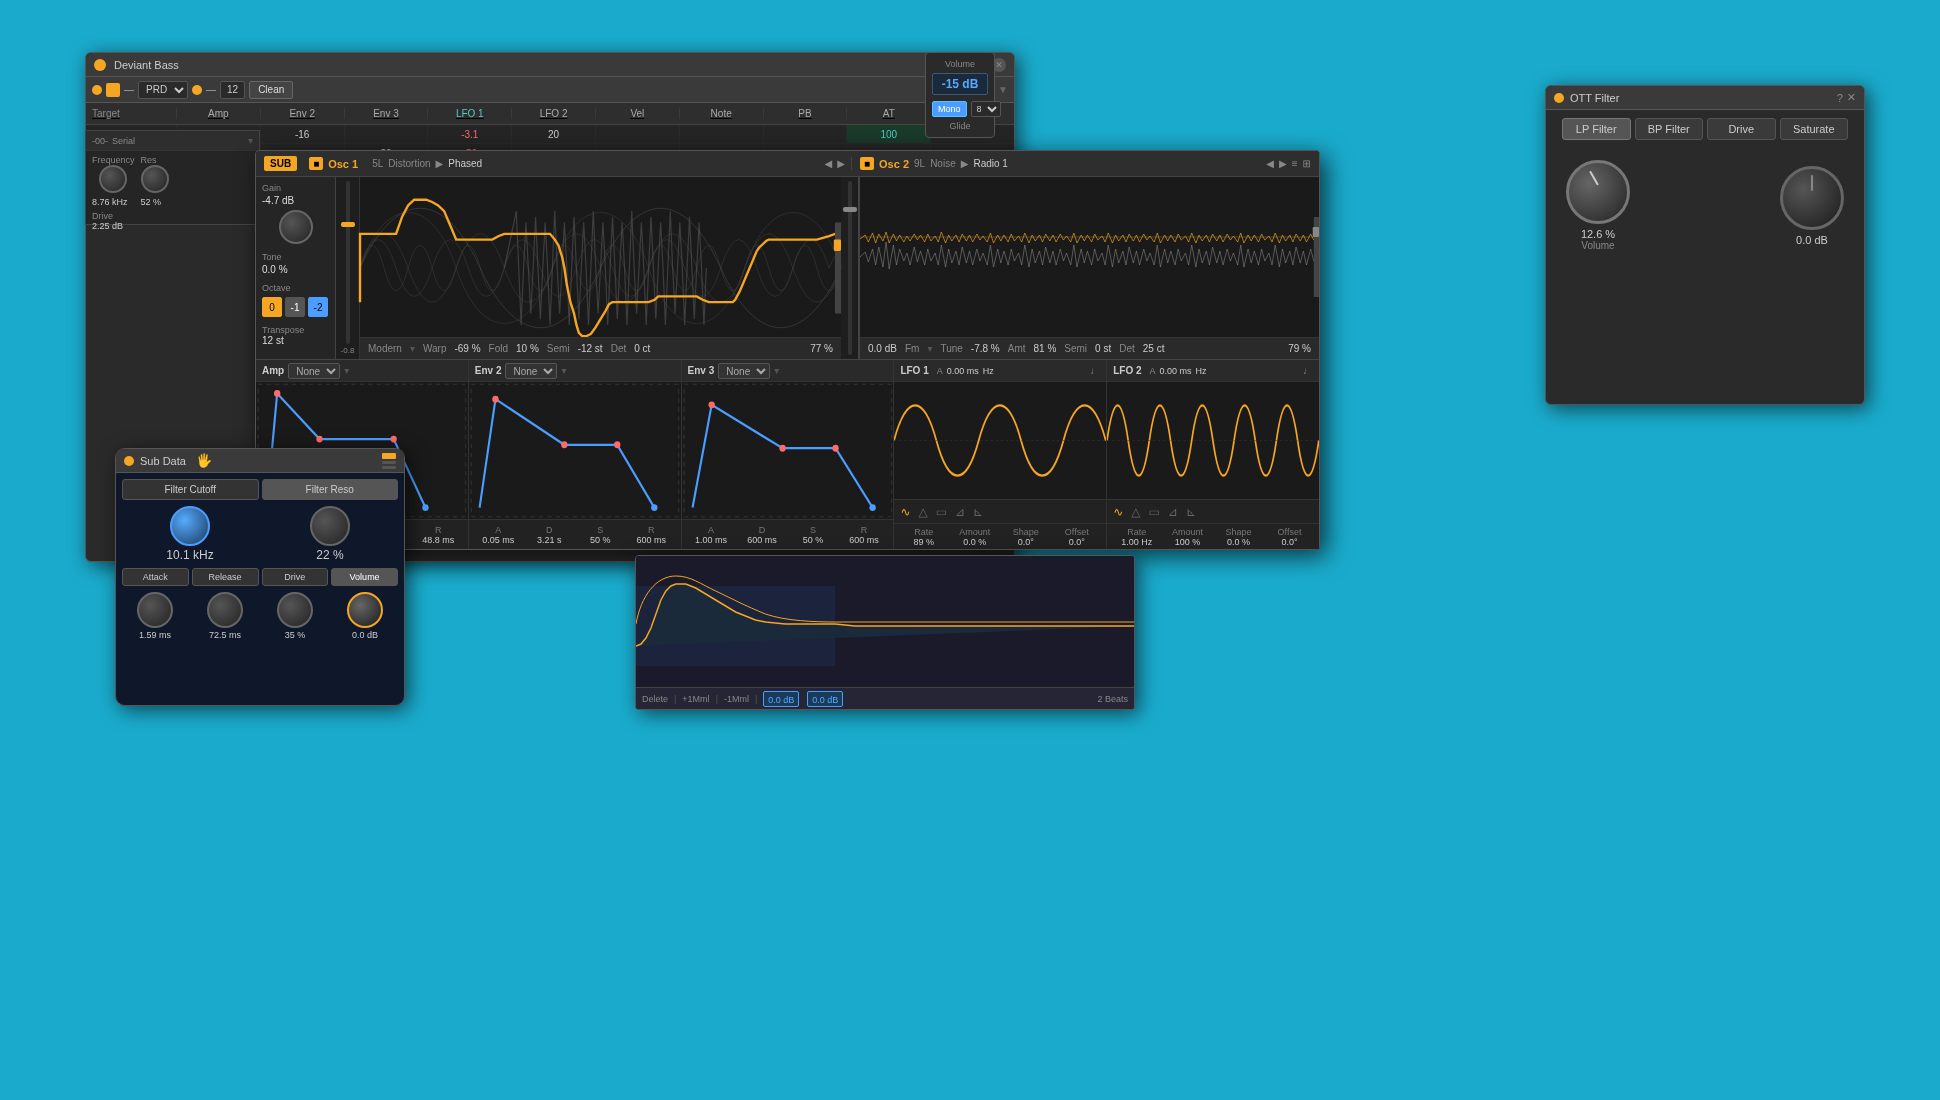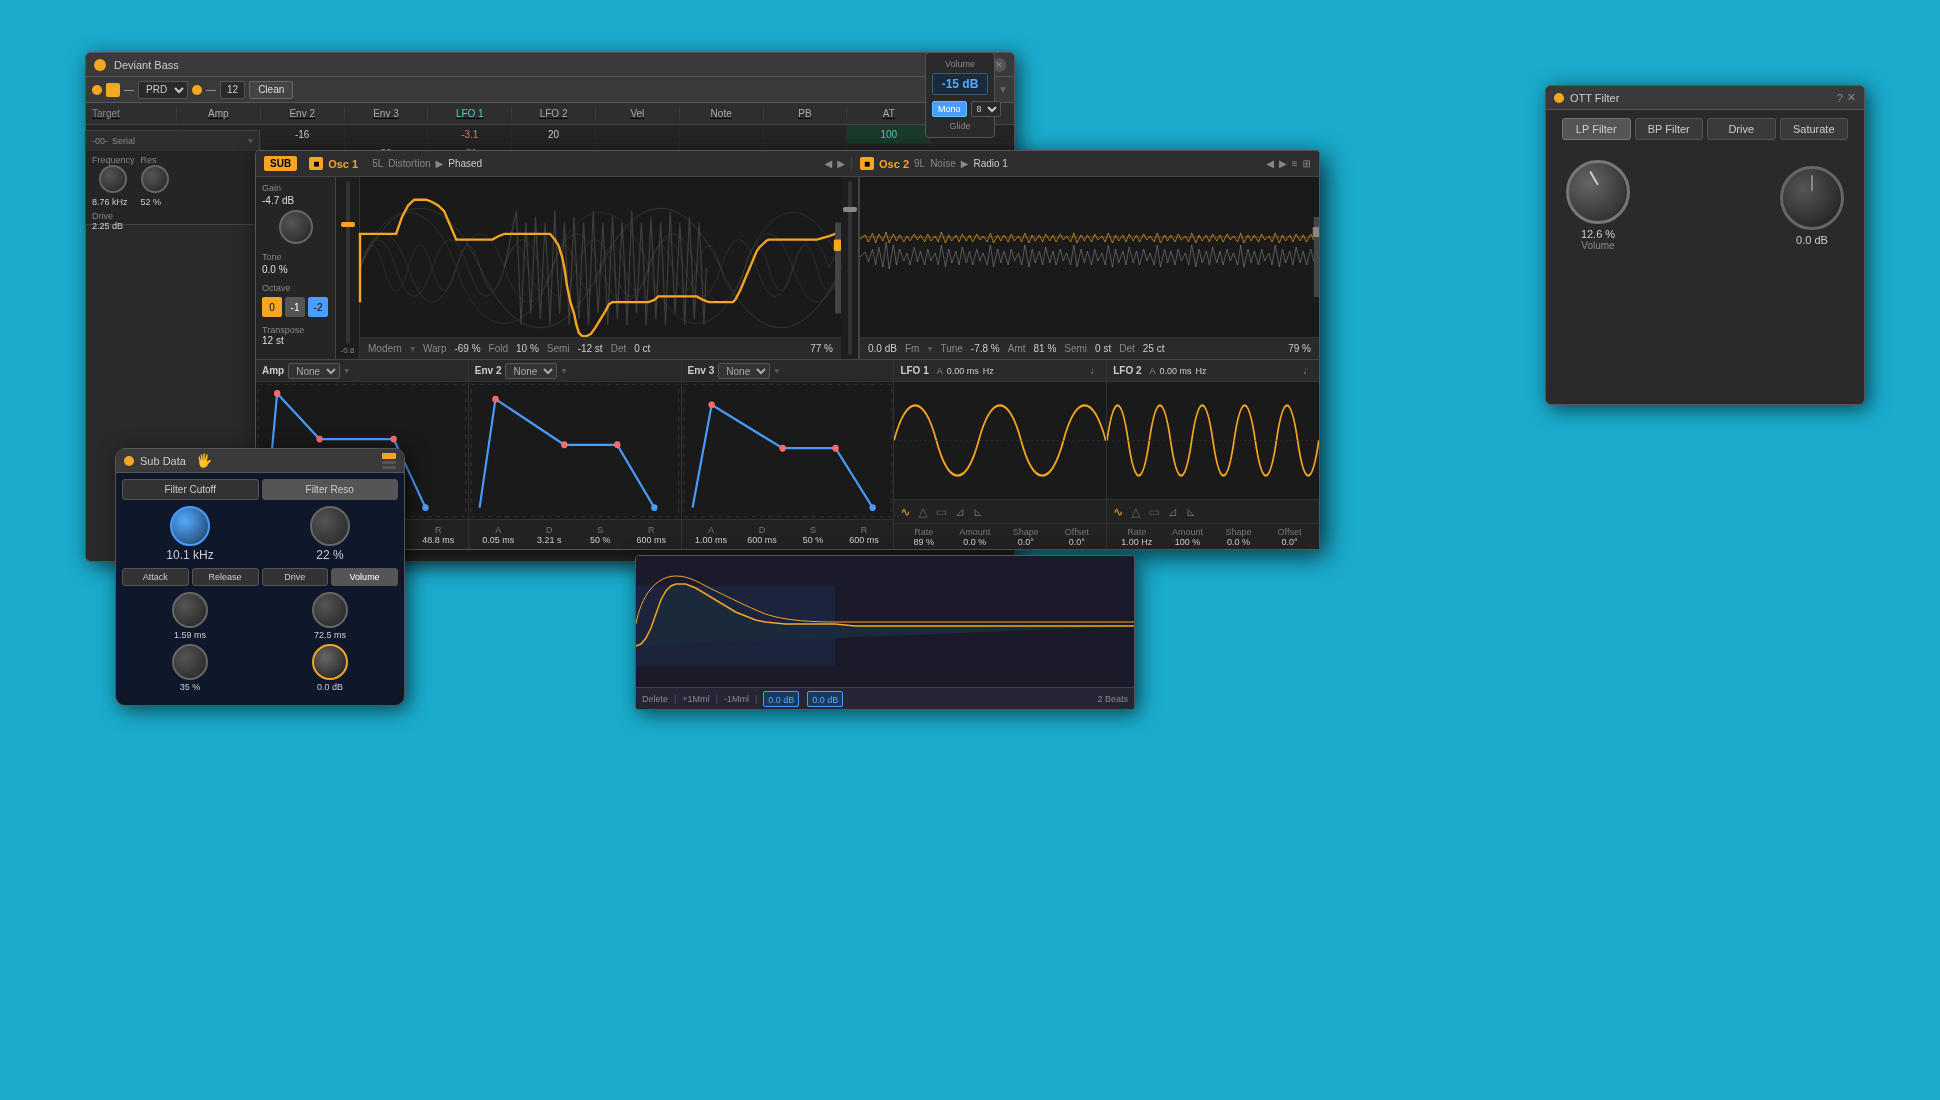--- a/index.html
+++ b/index.html
@@ -487,21 +487,21 @@
       color: #ccc;
       font-size: 9px;
       padding: 3px;
       border-radius: 3px;
       cursor: pointer;
       text-align: center;
     }
     .sd-footer-btn.active { background: #555; color: #fff; }
     .sd-knobs-row2 {
       display: grid;
-      grid-template-columns: 1fr 1fr;
+      grid-template-columns: 1fr 1fr 1fr 1fr;
       gap: 4px;
       padding: 0 6px 6px;
     }
     .sd-knob2 {
       width: 36px;
       height: 36px;
       border-radius: 50%;
       background: radial-gradient(circle at 35% 35%, #555, #222);
       border: 2px solid #666;
       margin: 0 auto 2px;

